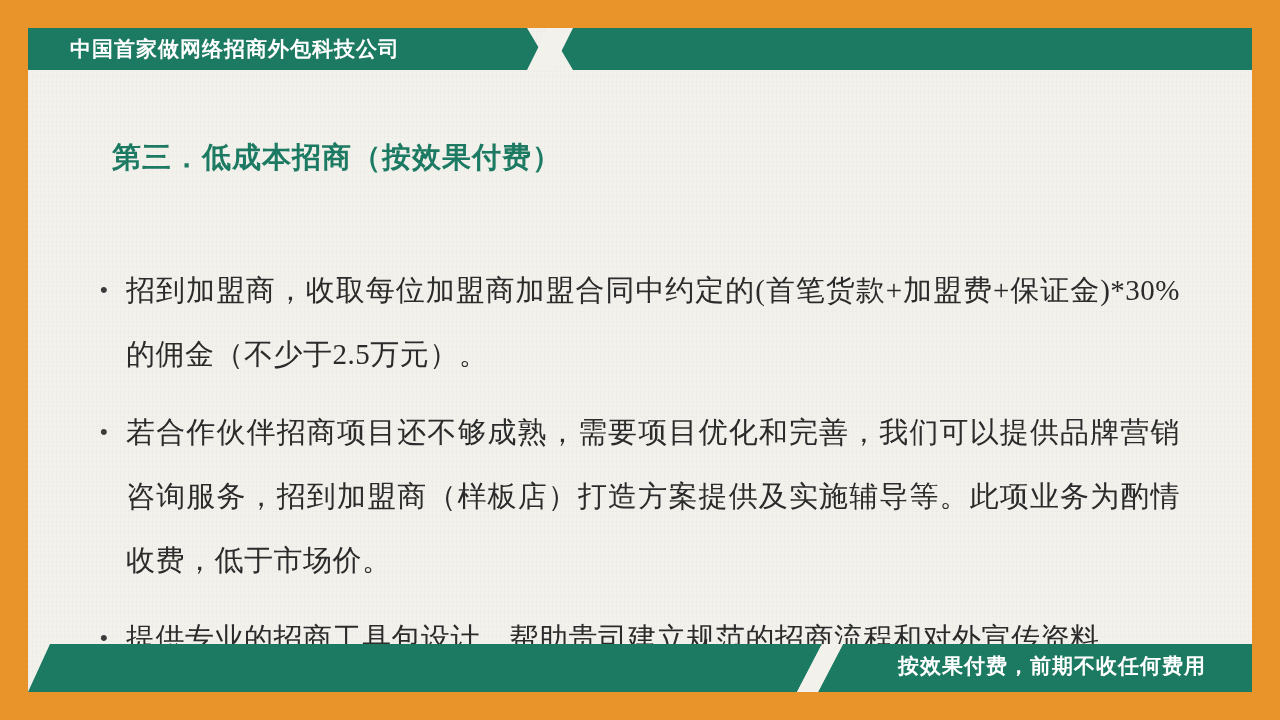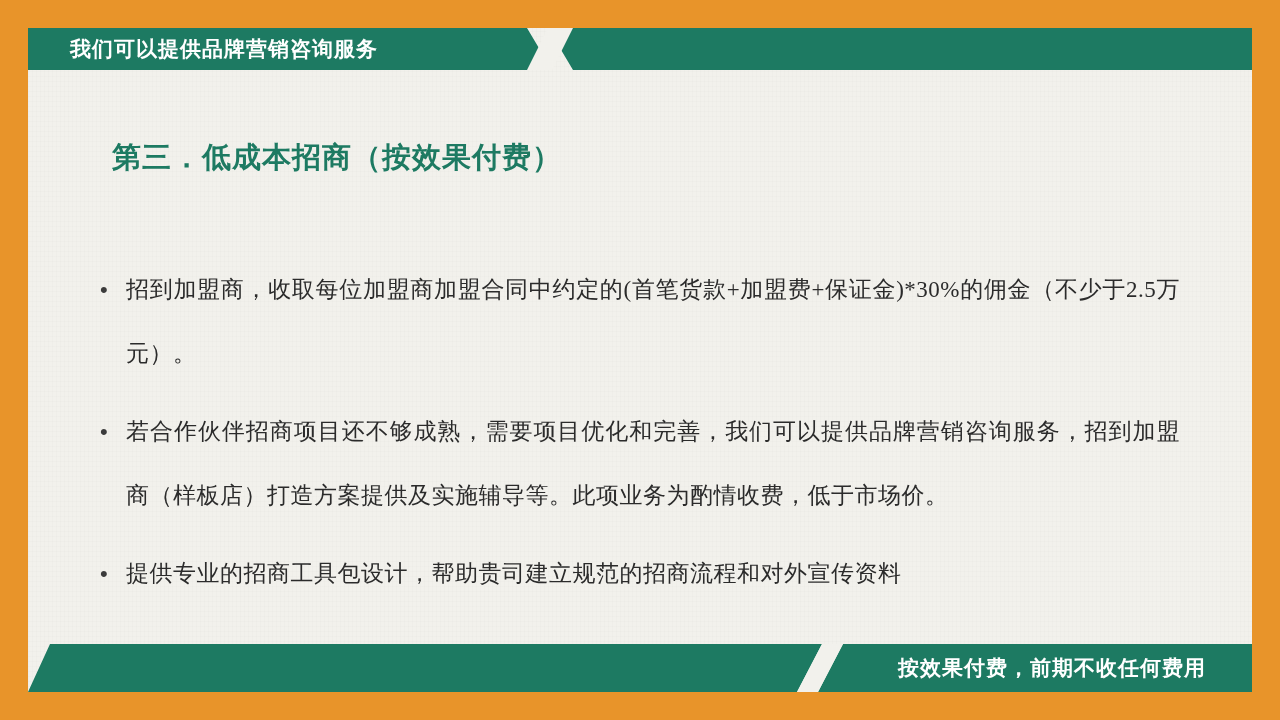--- a/index.html
+++ b/index.html
@@ -99,33 +99,34 @@
     width: 26px;
     color: #3B3B3B;
     font-size: 22px;
     line-height: 64px;
     text-align: left;
   }
   .bullet-text {
     flex: 1 1 auto;
     color: #2B2B2B;
     font-family: "Liberation Serif", serif;
-    font-size: 23px;
+    font-size: 29px;
     line-height: 64px;
     letter-spacing: 0.5px;
     text-align: justify;
   }
   
   .footer-band {
     position: absolute;
     left: 28px;
     bottom: 28px;
     width: 1224px;
     height: 48px;
     overflow: hidden;
+    font-family: Liberation Mono, monospace;
   }
   .footer-green {
     position: absolute;
     left: 0;
     bottom: 0;
     width: 1224px;
     height: 48px;
     background: #1D7A62;
     clip-path: polygon(0 48px, 1224px 48px, 1224px 0, 815px 0, 790px 48px, 769px 48px, 794px 0, 22px 0);
   }
@@ -154,21 +155,21 @@
 </head>
 <body>
 
 <div class="slide">
 
   <div class="page-body"></div>
 
   <div class="header-band">
     <div class="header-green"></div>
     <div class="header-accent"></div>
-    <div class="header-title">我们可以提供品牌营销咨询服务</div>
+    <div class="header-title">中国首家做网络招商外包科技公司</div>
   </div>
 
   <div class="slide-heading">第三．低成本招商（按效果付费）</div>
 
   <div class="content">
 
     <div class="bullet-row">
       <span class="bullet-dot">•</span>
       <span class="bullet-text">招到加盟商，收取每位加盟商加盟合同中约定的(首笔货款+加盟费+保证金)*30%的佣金（不少于2.5万元）。</span>
     </div>

